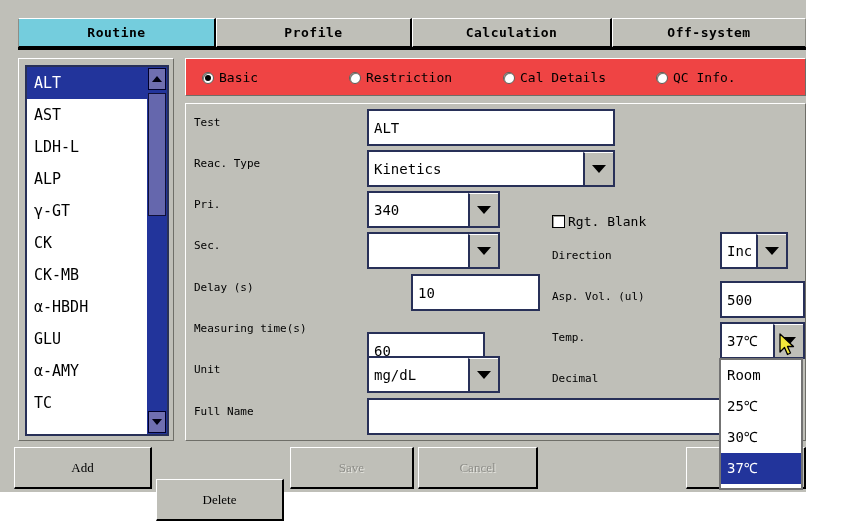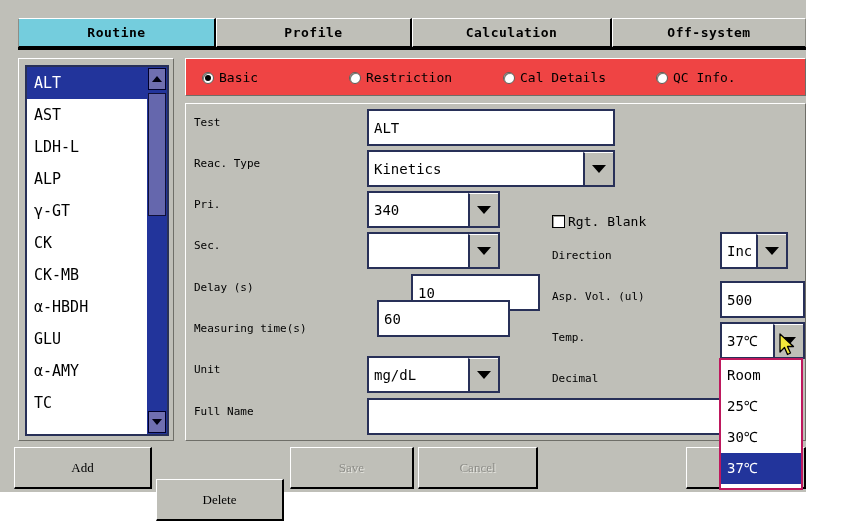--- a/index.html
+++ b/index.html
@@ -265,21 +265,21 @@
     color: #000000;
     font-family: Liberation Serif, serif;
   }
   .btn.dis { color: #8d8d88; text-shadow: 1px 1px 0 #e6e6e0; }
   
   .dropdown {
     position: absolute;
     left: 719px; top: 358px;
     width: 84px; height: 132px;
     background: #ffffff;
-    border: 2px solid #be185d;
+    border: 2px solid #737373;
     box-sizing: border-box;
     z-index: 50;
   }
   .dditem {
     height: 31px;
     line-height: 31px;
     padding-left: 6px;
     font-size: 14px;
     color: #000000;
     white-space: nowrap;
@@ -402,21 +402,21 @@
           </span>
         <span class="arrow">
             <i></i>
           </span>
       </div>
 
       <div class="fld" style="left:181px; top:170px; width:129px; height:37px;margin-left:44px;">
         <span class="txt">10</span>
       </div>
 
-      <div class="fld" style="left:181px; top:196px; width:133px; height:37px;margin-left:10px;">
+      <div class="fld" style="left:181px; top:228px; width:118px; height:37px;">
         <span class="txt">60</span>
       </div>
 
       <div class="fld combo" style="left:181px; top:252px; width:133px; height:37px;">
         <span class="val">
             <span class="txt">mg/dL</span>
           </span>
         <span class="arrow">
             <i></i>
           </span>

